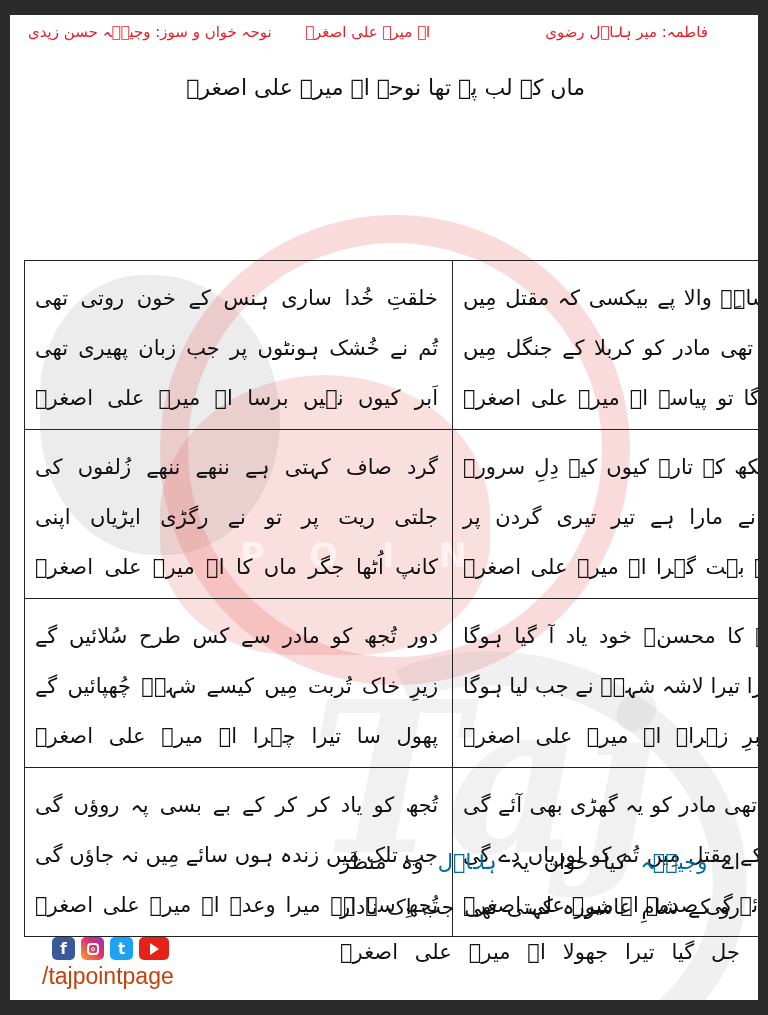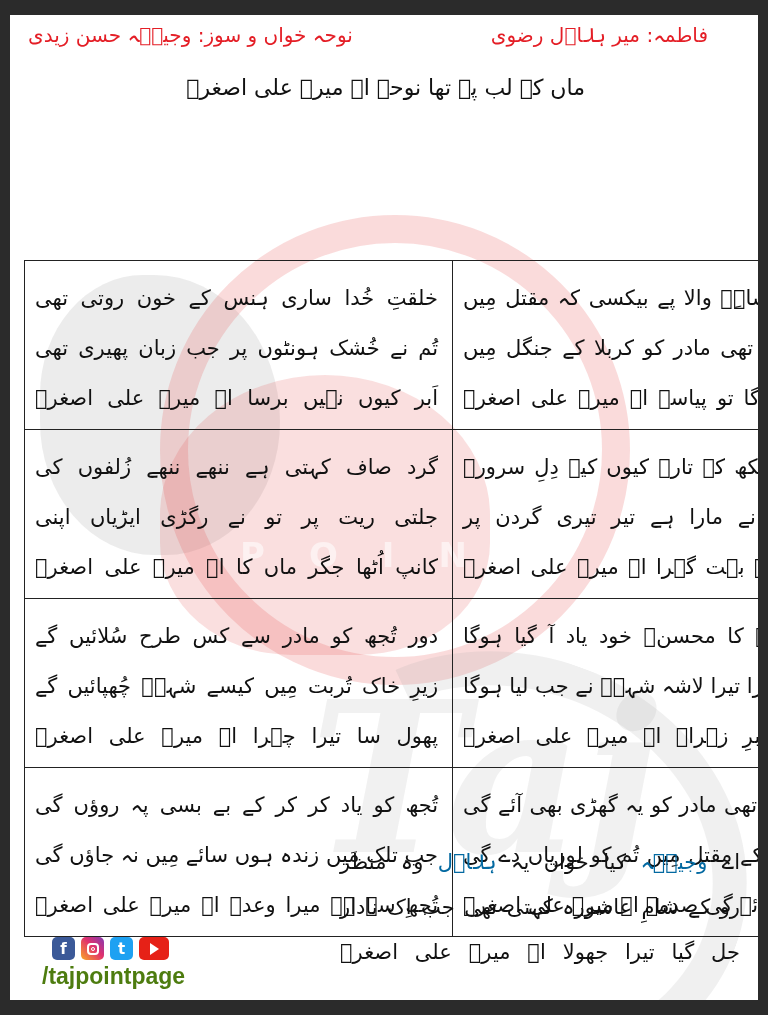--- a/index.html
+++ b/index.html
@@ -61,21 +61,21 @@
       font-family: "DejaVu Sans", sans-serif;
       direction: rtl;
       unicode-bidi: plaintext;
       color: #111;
     }
     .header {
       position: absolute; top: 2px; left: 0; width: 748px; height: 40px;
     }
     .header span {
       position: absolute; top: 6px;
-      color: #e41e26; font-size: 20px; white-space: nowrap;
+      color: #e41e26; font-size: 15px; white-space: nowrap;
     }
     .h-poet { right: 50px; }
     .h-title { left: 295px; }
     .h-reciter { left: 18px; }
 
     .chorus {
       position: absolute; left: 160px; width: 415px; text-align: right;
       font-size: 22px; white-space: nowrap;
     }
     .ch1 { top: 60px; }
@@ -135,38 +135,39 @@
       box-sizing: border-box;
     }
     .yt-play {
       width: 0; height: 0;
       border-left: 9px solid #fff;
       border-top: 6px solid transparent;
       border-bottom: 6px solid transparent;
     }
     .handle {
       position: absolute; left: 32px; top: 948px;
-      color: #4d7c0f; font-weight: bold; font-size: 23px;
+      color: #c2410c; font-weight: normal; font-size: 23px;
       font-family: "Liberation Sans", sans-serif;
     }
   </style>
 </head>
 <body>
 
 <div class="page">
 
   <div class="wm wm-blob"></div>
   <div class="wm wm-ring"></div>
   <div class="wm wm-red"></div>
   <div class="wm wm-arc"></div>
   <div class="wm wm-text">POINT</div>
   <div class="wm wm-taj">Taj</div>
 
   <div class="header urdu">
     <span class="h-poet">فاطمہ: میر ہلاؔل رضوی</span>
+    <span class="h-title">اے میرے علی اصغرؑ</span>
     <span class="h-reciter">نوحہ خواں و سوز: وجیہؔہ حسن زیدی</span>
   </div>
 
   <div class="chorus ch1 urdu">ماں کے لب پے تھا نوحہ اے میرے علی اصغرؑ</div>
 
   <table class="grid" style="left:14px; top:245px; width:720px;">
     <tbody>
         <tr>
       <td>
             <div class="stanza urdu">

